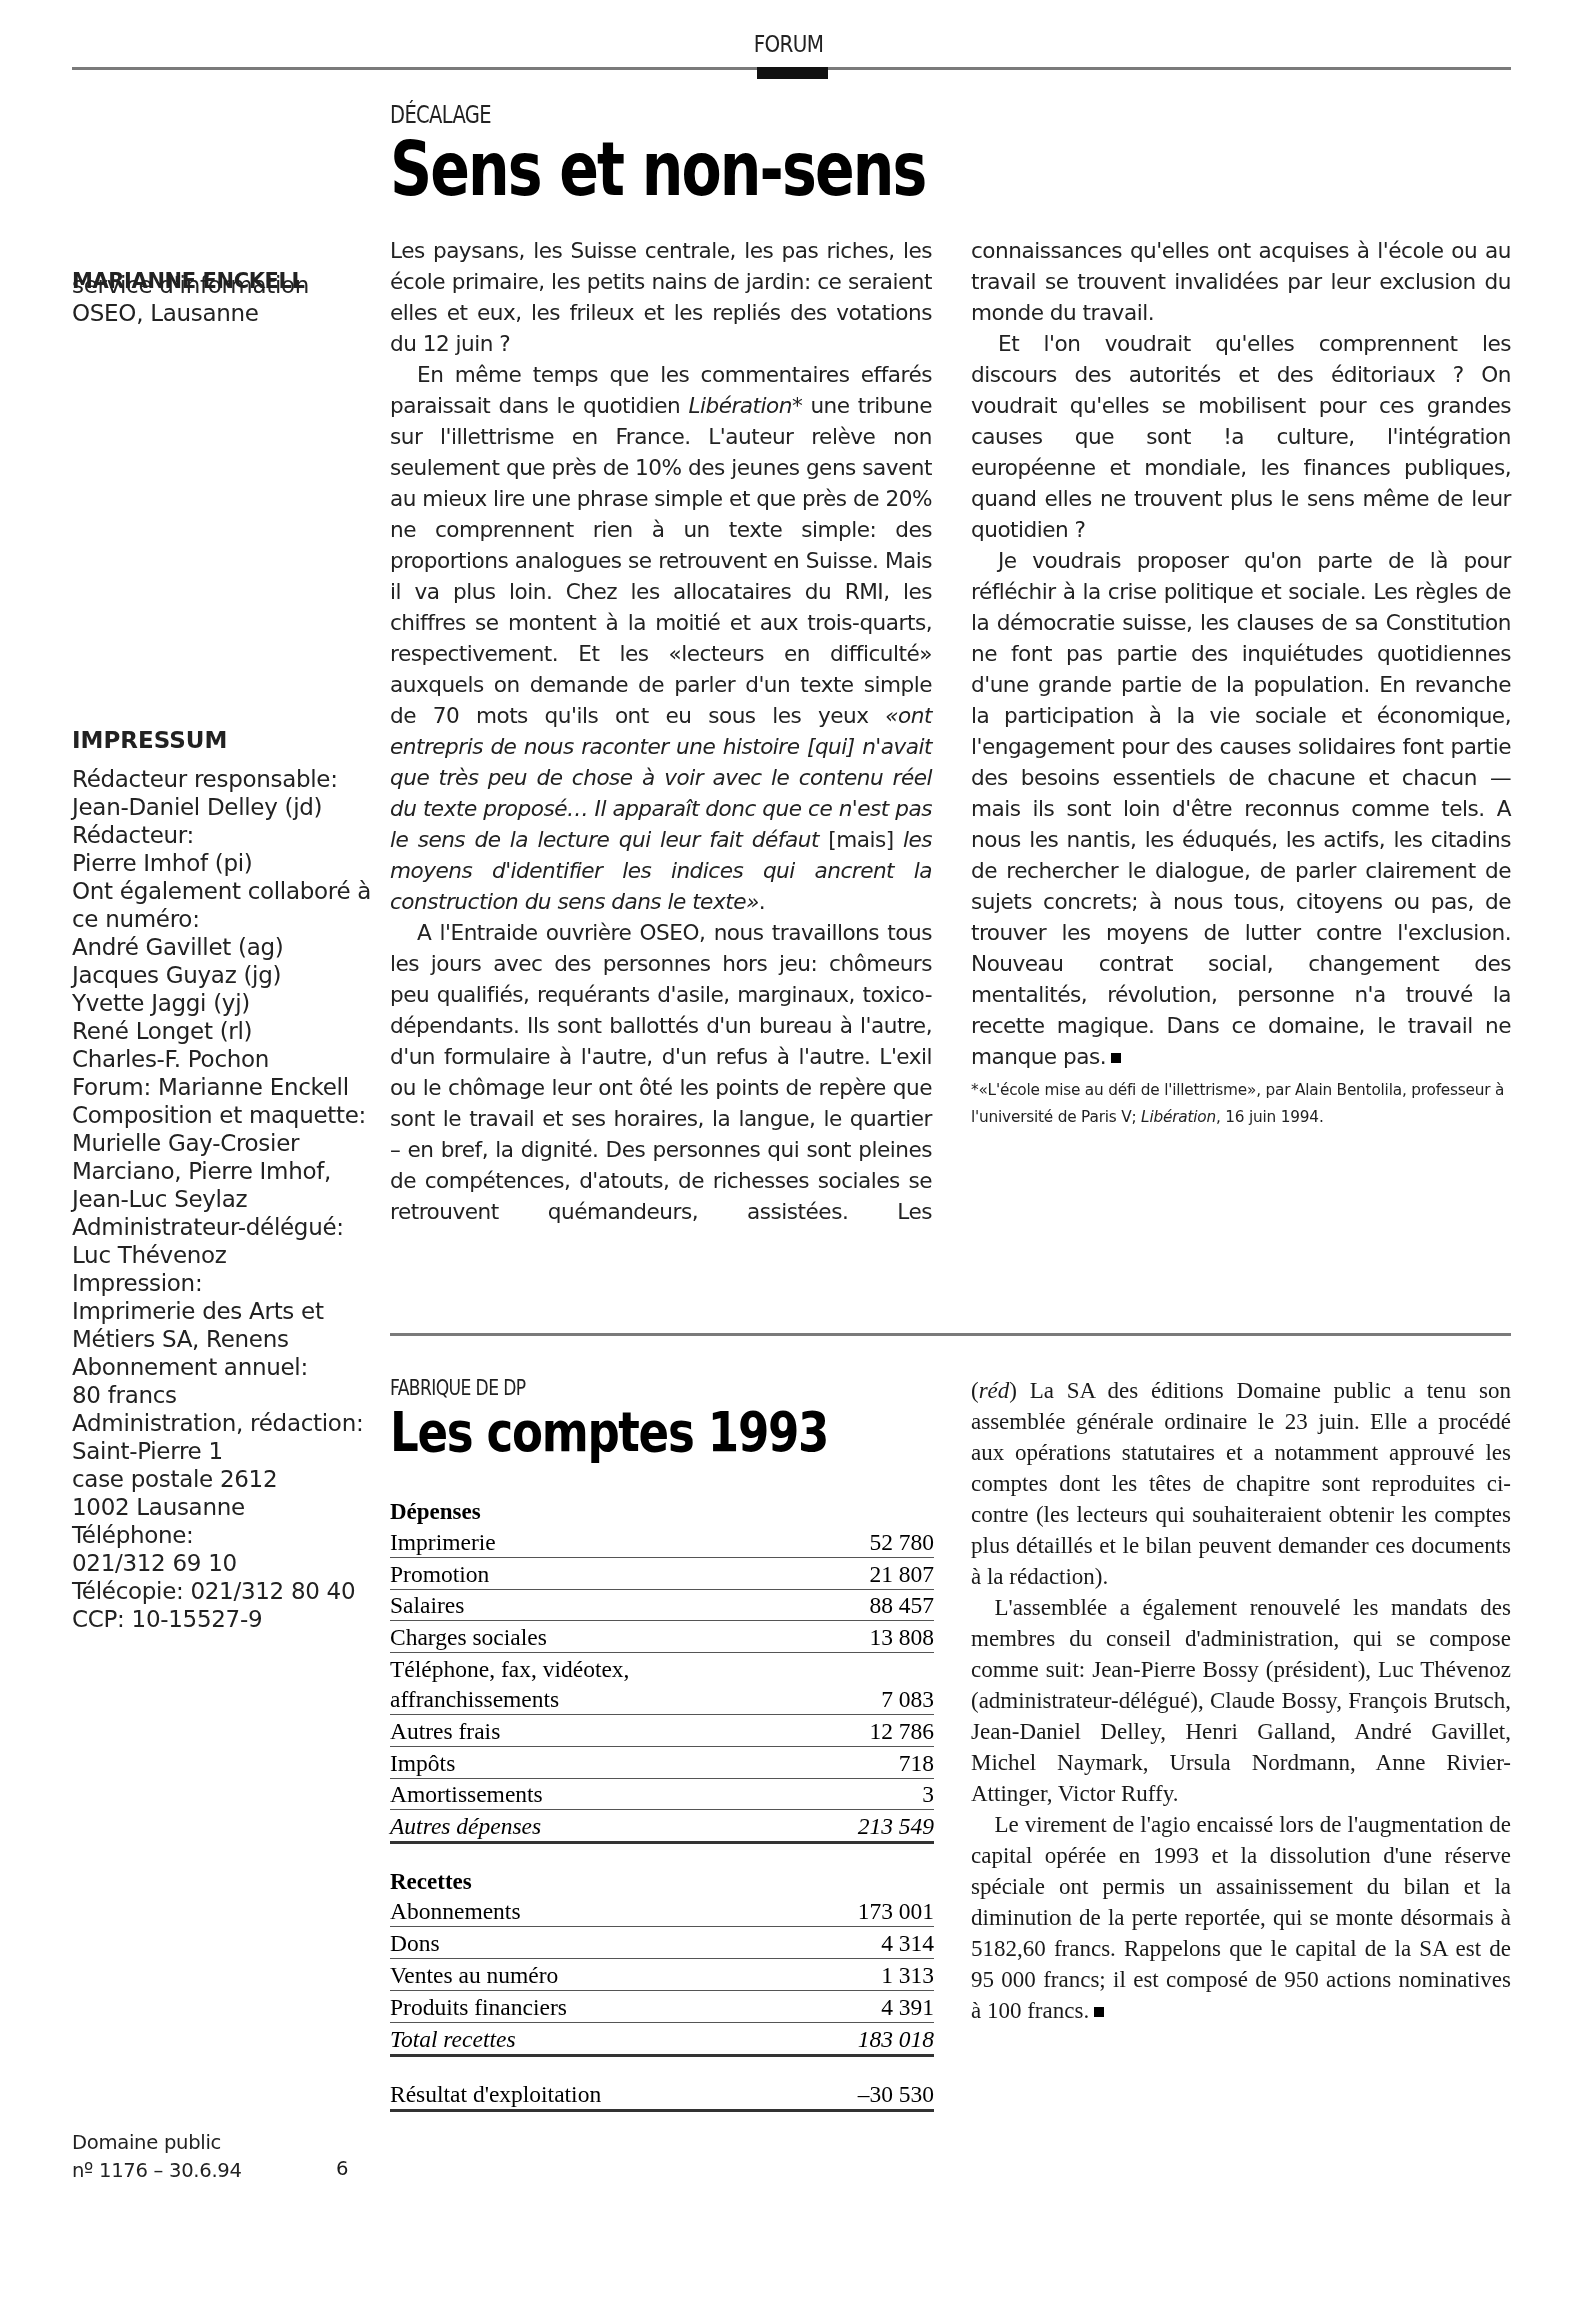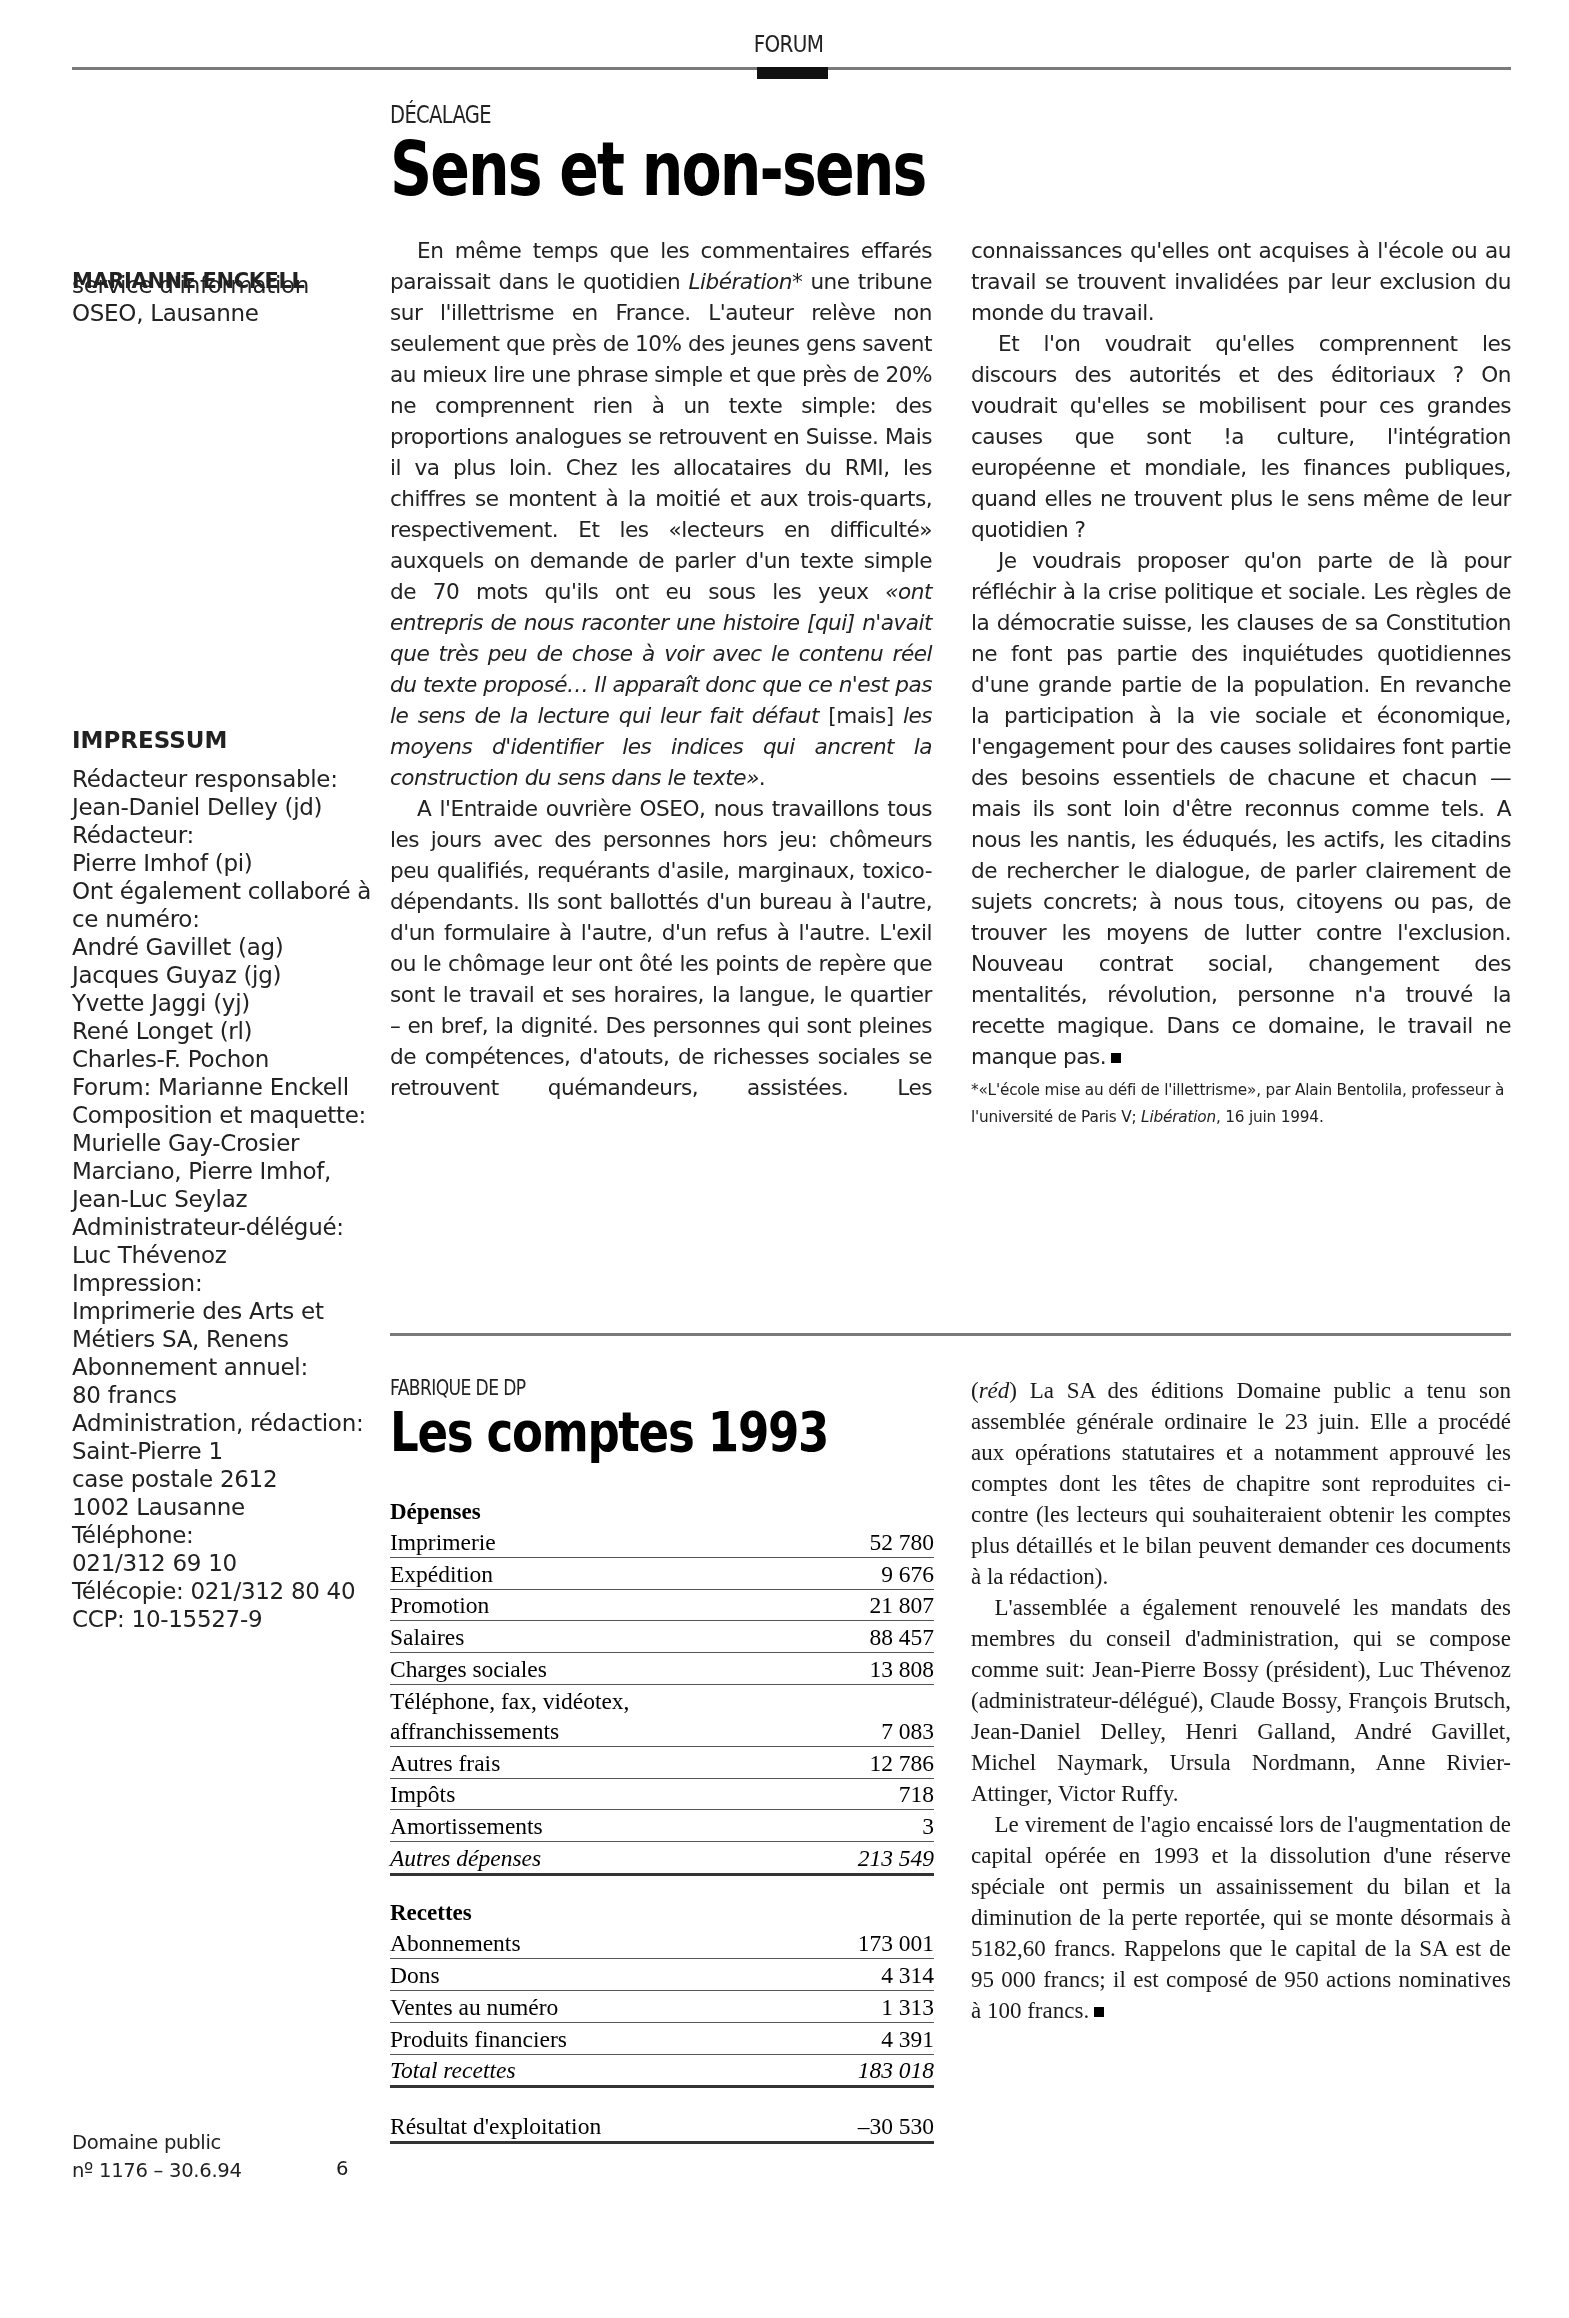--- a/index.html
+++ b/index.html
@@ -106,20 +106,21 @@
     <div>CCP: 10-15527-9</div>
   </div>
 
 <div id="footer-pub" class="abs sans sidebar">
   <div>Domaine public</div>
   <div>nº 1176 – 30.6.94</div>
 </div>
 <div id="footer-page" class="abs sans">6</div>
 
 <div id="col-2" class="abs sans col">
+  <p>Les paysans, les Suisse centrale, les pas riches, les école primaire, les petits nains de jardin: ce seraient elles et eux, les frileux et les repliés des votations du 12 juin ?</p>
   <p class="indent"><span>En même temps que les commentaires effarés paraissait dans le quotidien </span><em>Libération*</em><span> une tribune sur l'illettrisme en France. L'auteur relève non seulement que près de 10% des jeunes gens savent au mieux lire une phrase simple et que près de 20% ne comprennent rien à un texte simple: des proportions analogues se retrouvent en Suisse. Mais il va plus loin. Chez les allocataires du RMI, les chiffres se montent à la moitié et aux trois-quarts, respectivement. Et les «lecteurs en difficulté» auxquels on demande de parler d'un texte simple de 70 mots qu'ils ont eu sous les yeux </span><em>«ont entrepris de nous raconter une histoire [qui] n'avait que très peu de chose à voir avec le contenu réel du texte proposé… Il apparaît donc que ce n'est pas le sens de la lecture qui leur fait défaut</em><span> [mais] </span><em>les moyens d'identifier les indices qui ancrent la construction du sens dans le texte»</em><span>.</span></p>
   <p class="indent" style="text-align-last: justify;">A l'Entraide ouvrière OSEO, nous travaillons tous les jours avec des personnes hors jeu: chômeurs peu qualifiés, requérants d'asile, marginaux, toxico-dépendants. Ils sont ballottés d'un bureau à l'autre, d'un formulaire à l'autre, d'un refus à l'autre. L'exil ou le chômage leur ont ôté les points de repère que sont le travail et ses horaires, la langue, le quartier – en bref, la dignité. Des personnes qui sont pleines de compétences, d'atouts, de richesses sociales se retrouvent quémandeurs, assistées. Les</p>
 </div>
 
 <div id="col-3" class="abs sans col">
   <p id="col3-cont">connaissances qu'elles ont acquises à l'école ou au travail se trouvent invalidées par leur exclusion du monde du travail.</p>
   <p class="indent">Et l'on voudrait qu'elles comprennent les discours des autorités et des éditoriaux ? On voudrait qu'elles se mobilisent pour ces grandes causes que sont !a culture, l'intégration européenne et mondiale, les finances publiques, quand elles ne trouvent plus le sens même de leur quotidien ?</p>
   <p class="indent"><span>Je voudrais proposer qu'on parte de là pour réfléchir à la crise politique et sociale. Les règles de la démocratie suisse, les clauses de sa Constitution ne font pas partie des inquiétudes quotidiennes d'une grande partie de la population. En revanche la participation à la vie sociale et économique, l'engagement pour des causes solidaires font partie des besoins essentiels de chacune et chacun — mais ils sont loin d'être reconnus comme tels.  A nous les nantis, les éduqués, les actifs, les citadins de rechercher le dialogue, de parler clairement de sujets concrets; à nous tous, citoyens ou pas, de trouver les moyens de lutter contre l'exclusion. Nouveau contrat social, changement des mentalités, révolution, personne n'a trouvé la recette magique. Dans ce domaine, le travail ne manque pas.</span><span class="endmark"></span></p>
   <p id="footnote"><span>*«L'école mise au défi de l'illettrisme», par Alain Bentolila, professeur à l'université de Paris V; </span><em>Libération</em><span>, 16 juin 1994.</span></p>
 </div>
@@ -130,24 +131,20 @@
 <div id="title-2" class="abs sans">Les comptes 1993</div>
 
 <div id="accounts" class="abs serif">
   <div class="acc-head">Dépenses</div>
   <div id="expenses-rows">
       <div class="acc-row">
         <span class="lbl">Imprimerie</span>
         <span class="val">52 780</span>
       </div>
       <div class="acc-row">
-        <span class="lbl">Expédition</span>
-        <span class="val">9 676</span>
-      </div>
-      <div class="acc-row">
         <span class="lbl">Promotion</span>
         <span class="val">21 807</span>
       </div>
       <div class="acc-row">
         <span class="lbl">Salaires</span>
         <span class="val">88 457</span>
       </div>
       <div class="acc-row">
         <span class="lbl">Charges sociales</span>
         <span class="val">13 808</span>

